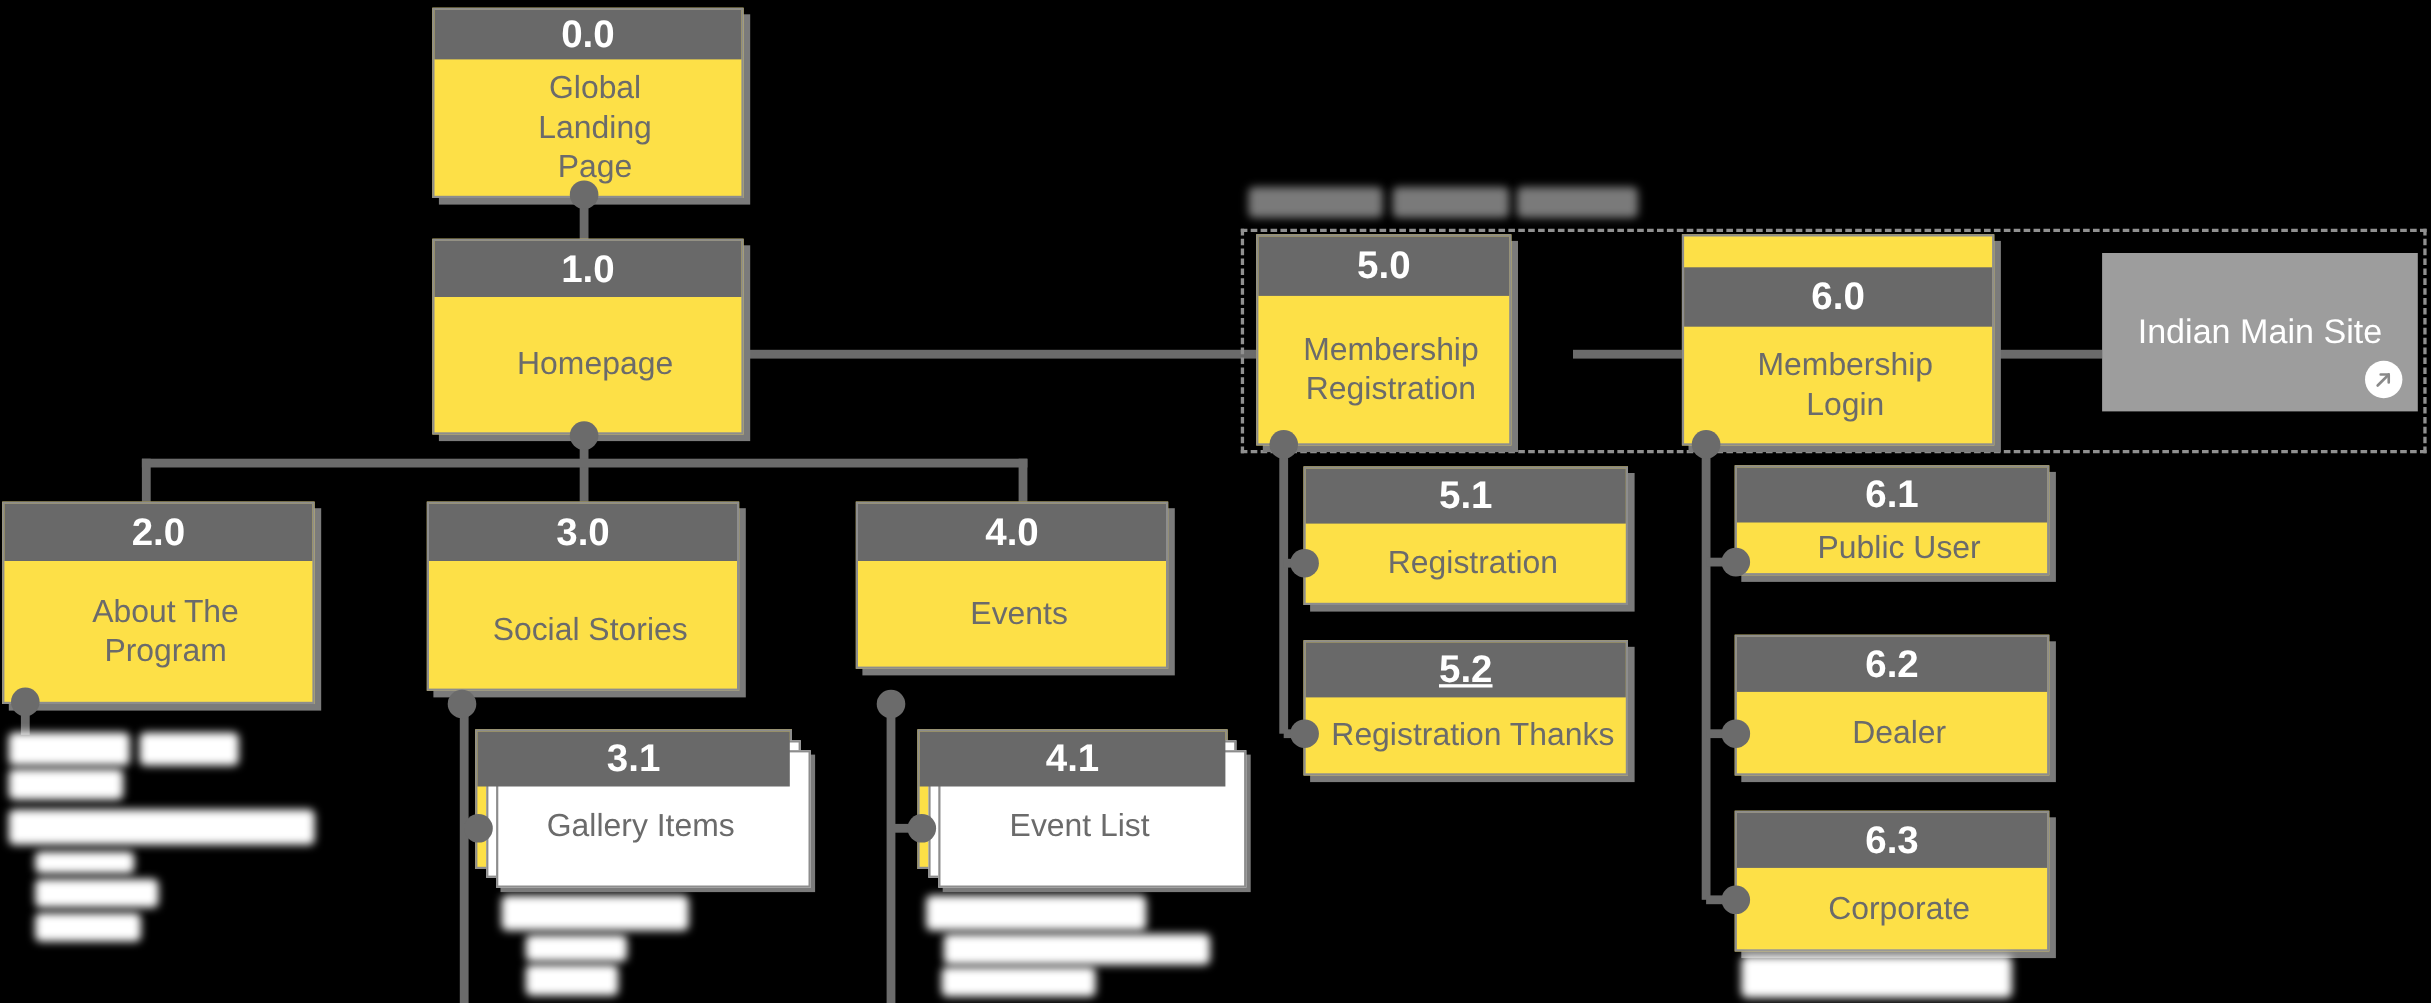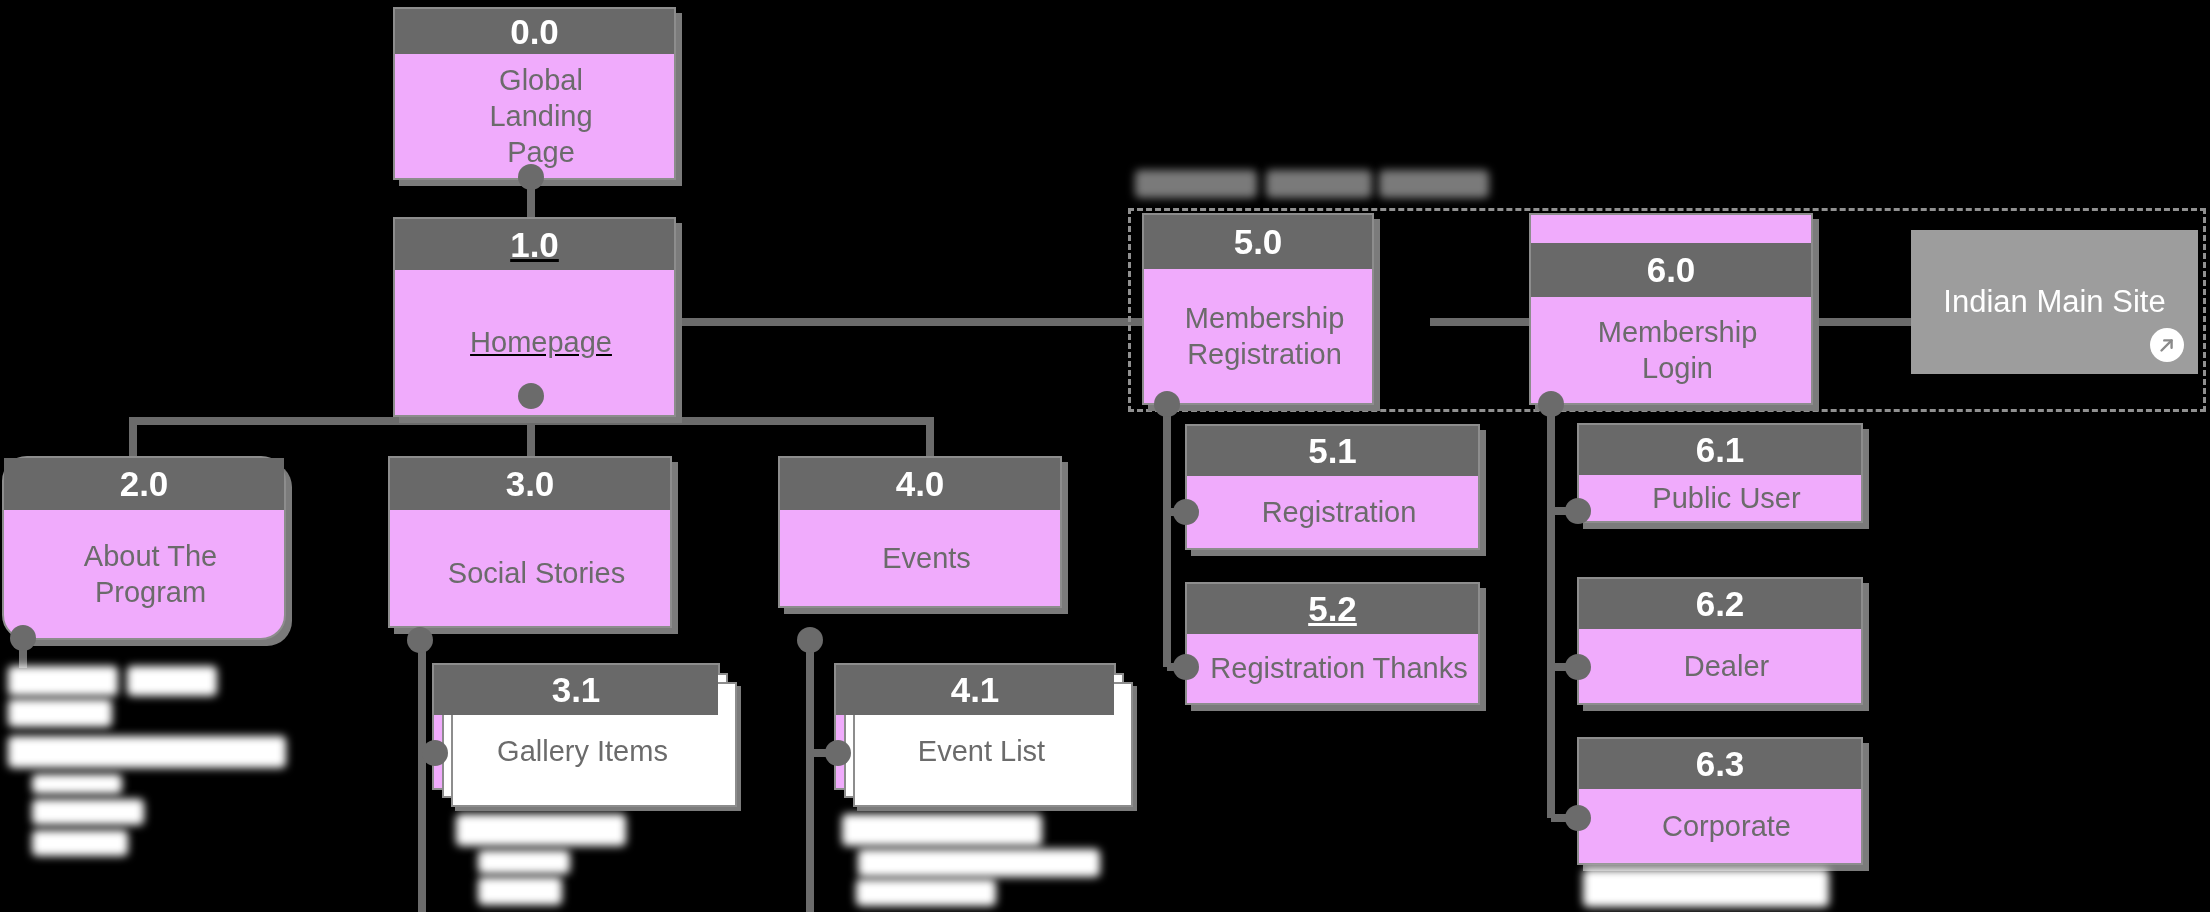--- a/index.html
+++ b/index.html
@@ -1,19 +1,19 @@
 <!DOCTYPE html>
 <html style="--bg: #000000; --header: #696969; --body-text: #6b6b6b; --line: #6b6b6b; --box-border: #8d8d8d; --shadow: #7b7b7b; --external-bg: #9d9d9d; --dashed: #909090; --redacted-gray: #7a7a7a; --redacted-white: #ffffff;"><head>
 <meta charset="utf-8">
 <style>
   html,body{margin:0;padding:0;background:#000;}
   #diagram{position:relative;width:2210px;height:912px;background:var(--bg,#000);overflow:hidden;
            font-family:"Liberation Sans", sans-serif;z-index:0;}
   
-  .node{position:absolute;background:#f0abfc;border:2px solid var(--box-border);
+  .node{position:absolute;background:#fde047;border:2px solid var(--box-border);
         box-shadow:6px 6px 0 0 var(--shadow);display:flex;flex-direction:column;box-sizing:border-box;justify-content:space-between;}
   .hd{background:var(--header);color:#fff;font-weight:bold;font-size:35px;
       display:flex;align-items:center;justify-content:center;flex:none;}
   .bd{flex:1;display:flex;align-items:center;justify-content:center;text-align:center;
       color:var(--body-text);font-size:29px;line-height:1.25;padding:0 12px;margin-left:13px;}
   .bd.wide-pad{padding:0 48px;}
   .bd.tight{padding:0 4px;}
   
   .stack{z-index:1;box-shadow:none;}
   .stack::before{content:"";position:absolute;inset:8px -10px -10px 8px;background:#fff;
@@ -67,30 +67,30 @@
 
   <div class="node" style="left:393px;top:7px;width:283px;height:173px;">
     <div class="hd" style="height:45px;">
         <span>0.0</span>
       </div>
     <div class="bd wide-pad">
         <span>Global Landing Page</span>
       </div>
   </div>
 
-  <div class="node" style="left:393px;top:217px;width:283px;height:200px;text-decoration:underline;">
+  <div class="node" style="left:393px;top:217px;width:283px;height:178px;">
     <div class="hd" style="height:51px;">
         <span>1.0</span>
       </div>
     <div class="bd">
         <span>Homepage</span>
       </div>
   </div>
 
-  <div class="node" style="left:2px;top:456px;width:284px;height:184px;border-radius:25px;">
+  <div class="node" style="left:2px;top:456px;width:284px;height:184px;">
     <div class="hd" style="height:52px;">
         <span>2.0</span>
       </div>
     <div class="bd">
         <span>About The Program</span>
       </div>
   </div>
 
   <div class="node" style="left:388px;top:456px;width:284px;height:172px;gap:10px;">
     <div class="hd" style="height:52px;">

